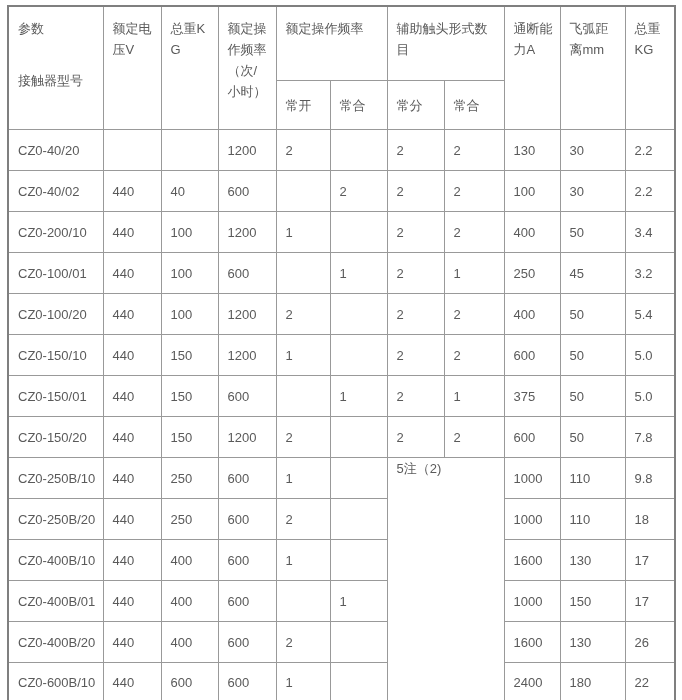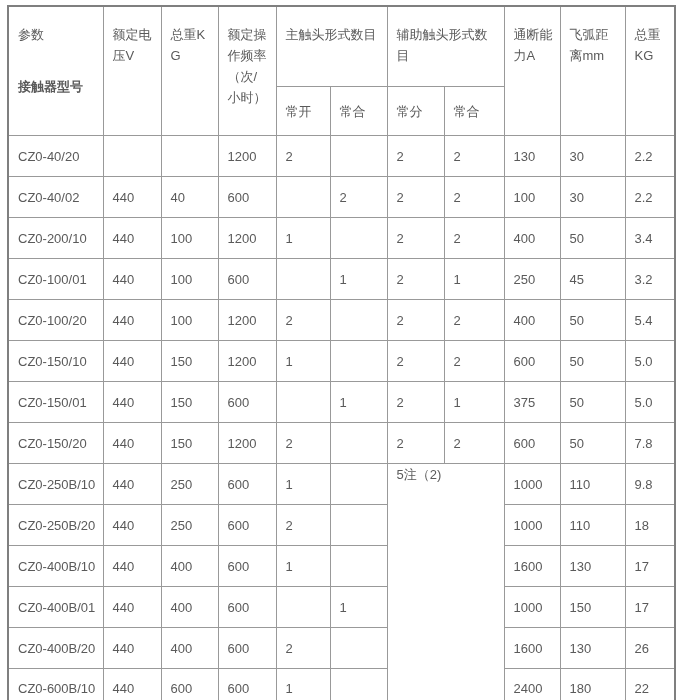--- a/index.html
+++ b/index.html
@@ -28,29 +28,29 @@
     text-align: left;
     padding: 0 6px 0 9px;
     overflow: hidden;
     color: #5a5a5a;
     line-height: 21px;
     word-break: break-all;
   }
   
   tr.hdr-top th {
     vertical-align: top;
-    padding-top: 17px;
+    padding-top: 11px;
     height: 62px;
   }
   tr.hdr-sub th {
     vertical-align: middle;
     height: 48px;
     margin-top: 21px;
   }
-  th.th-model .model-label { margin-top: 31px; font-weight: bold; }
+  th.th-model .model-label { margin-top: 31px; }
   tbody tr { height: 41px; margin-left: 26px; }
   tbody td { vertical-align: middle; }
   td.note-cell {
     vertical-align: top;
     padding-top: 12px;
   }
 </style>
 </head>
 <body>
 
@@ -71,21 +71,21 @@
     </colgroup>
     <thead>
       <tr class="hdr-top">
         <th rowspan="2" class="th-model">
           <div>参数</div>
           <div class="model-label">接触器型号</div>
         </th>
         <th rowspan="2">额定电压V</th>
         <th rowspan="2">总重KG</th>
         <th rowspan="2">额定操作频率（次/小时）</th>
-        <th colspan="2">主触头形式数目</th>
+        <th colspan="2">额定操作频率</th>
         <th colspan="2">辅助触头形式数目</th>
         <th rowspan="2">通断能力A</th>
         <th rowspan="2">飞弧距离mm</th>
         <th rowspan="2">总重KG</th>
       </tr>
       <tr class="hdr-sub">
         <th>常开</th>
         <th>常合</th>
         <th>常分</th>
         <th>常合</th>

